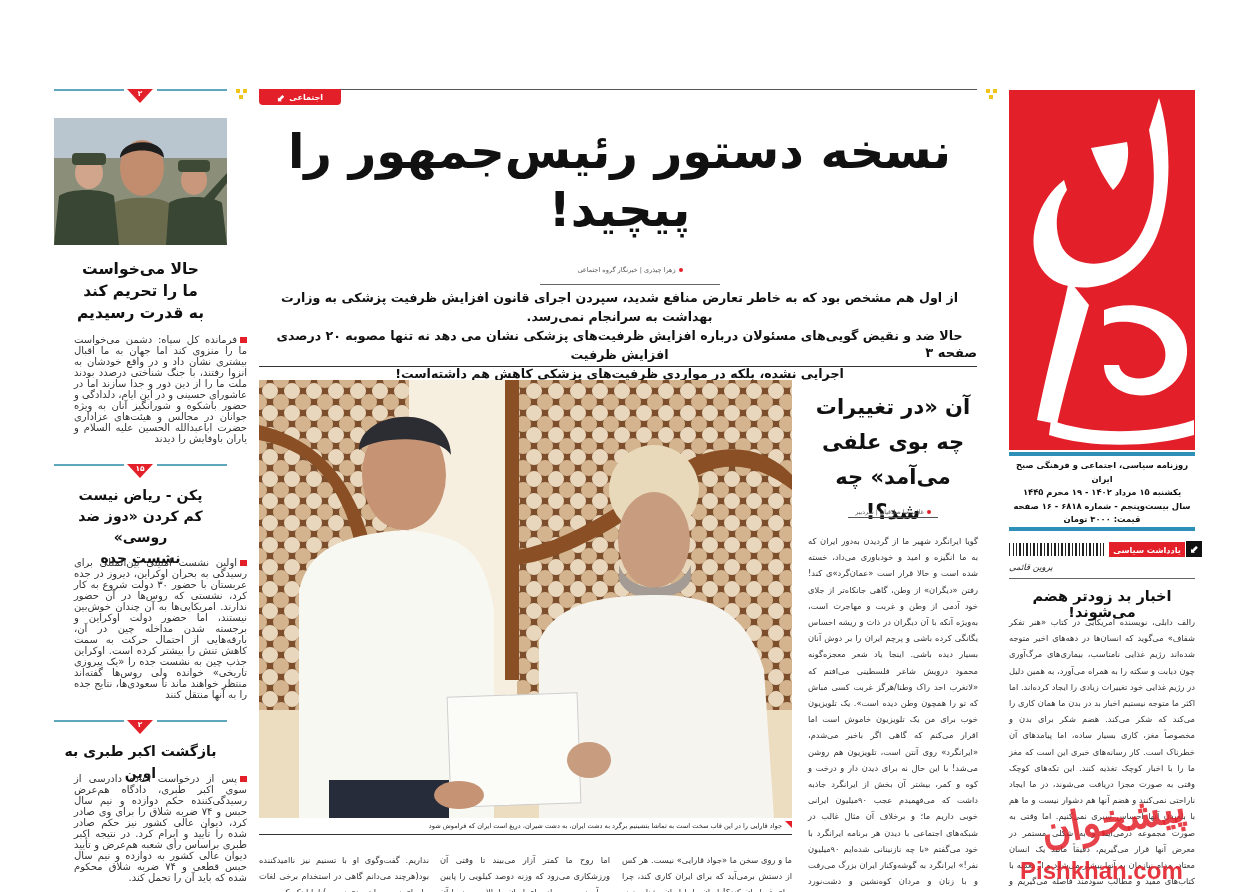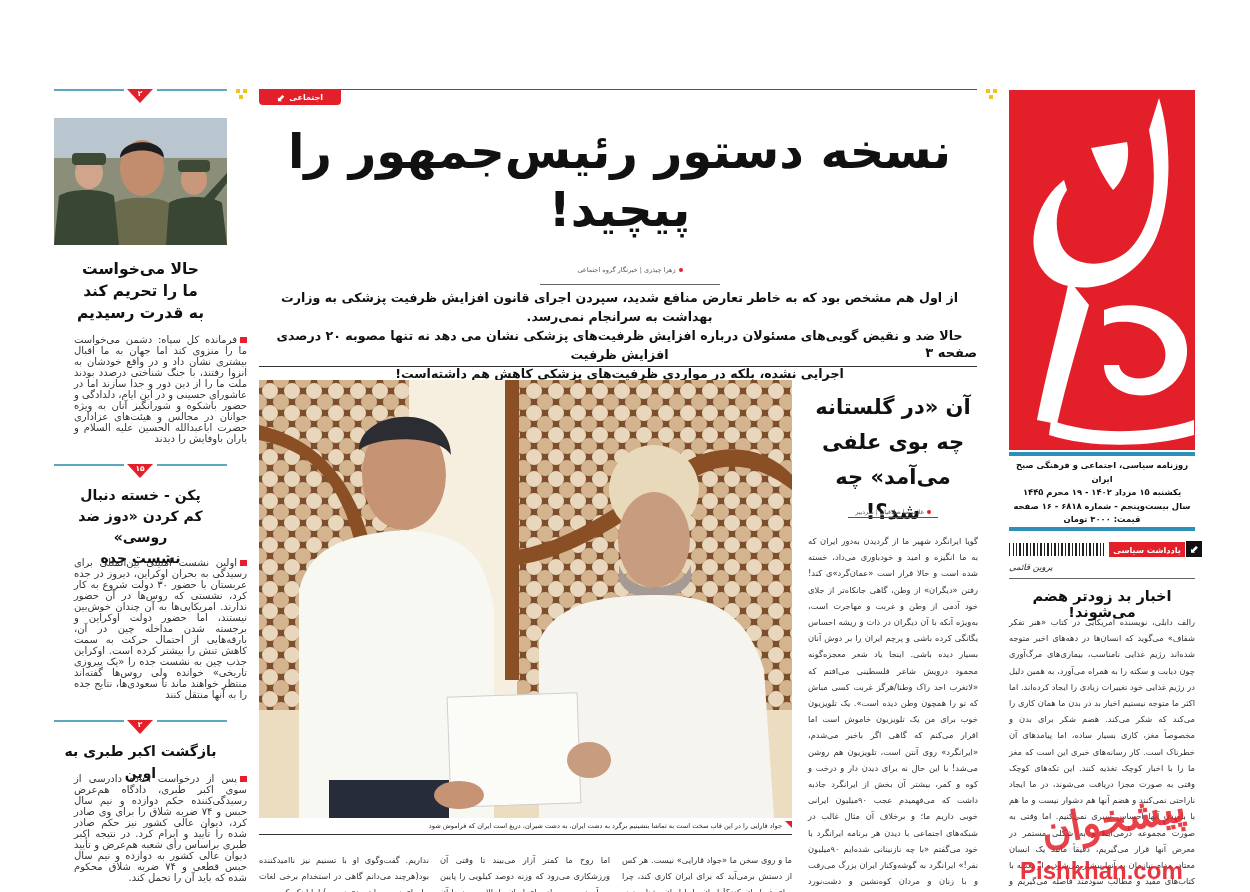--- a/index.html
+++ b/index.html
@@ -145,21 +145,21 @@
 <div id="caption" class="abs">
   <span style="display:inline-block;width:0;height:0;border-top:7px solid #e3202a;border-left:7px solid transparent;margin-left:3px"></span><span>جواد قارایی را در این قاب سخت است به تماشا بنشینیم برگرد به دشت ایران، به دشت شیران، دریغ است ایران که فراموش شود</span>
 </div>
 <div class="thin-rule" style="left:259px;top:834px;width:533px"></div>
 
 <div class="bottom-col rtl" style="left:622px">ما و روی سخن ما «جواد قارایی» نیست. هر کس از دستش برمی‌آید که برای ایران کاری کند، چرا برای غیرایران کند؟! ایران را با ایران بشناسید نه با</div>
 <div class="bottom-col rtl" style="left:440px">اما روح ما کمتر آزار می‌بیند تا وقتی آن ورزشکاری می‌رود که وزنه دوصد کیلویی را پایین می‌آورد و پرچم پادیپمای ایران را بالا می‌برد، با آن کس که</div>
 <div class="bottom-col rtl" style="left:259px">نداریم. گفت‌وگوی او با تسنیم نیز ناامیدکننده بود(هرچند می‌دانم گاهی در استخدام برخی لغات چاره‌ای نیست یا تعمدی نیست) اما اینکه کسی</div>
 
 <div id="col2-title" class="abs">
-  <div>آن «در گلستانه</div>
+  <div>آن «در تغییرات</div>
   <div>چه بوی علفی</div>
   <div>می‌آمد» چه شد؟!</div>
 </div>
 <div id="col2-byline" class="abs">
   <span class="red-sq" style="width:4px;height:4px;border-radius:50%"></span><span>غلامرضا صادقیان | سردبیر</span>
 </div>
 <div id="col2-body" class="abs rtl body-text">گویا ایرانگرد شهیر ما از گردیدن به‌دور ایران که به ما انگیزه و امید و خودباوری می‌داد، خسته شده است و حالا قرار است «عمان‌گرد»ی کند! رفتن «دیگران» از وطن، گاهی جانکاه‌تر از جلای خود آدمی از وطن و غربت و مهاجرت است، به‌ویژه آنکه با آن دیگران در ذات و ریشه احساس یگانگی کرده باشی و پرچم ایران را بر دوش آنان بسیار دیده باشی. اینجا یاد شعر معجزه‌گونه محمود درویش شاعر فلسطینی می‌افتم که «لاتغرب احد راک وطنا/هرگز غربت کسی مباش که تو را همچون وطن دیده است». یک تلویزیون خوب برای من یک تلویزیون خاموش است اما اقرار می‌کنم که گاهی اگر باخبر می‌شدم، «ایرانگرد» روی آنتن است، تلویزیون هم روشن می‌شد! با این حال نه برای دیدن دار و درخت و کوه و کمر، بیشتر آن بخش از ایرانگرد جاذبه داشت که می‌فهمیدم عجب ۹۰میلیون ایرانی خوبی داریم ما؛ و برخلاف آن مثال غالب در شبکه‌های اجتماعی با دیدن هر برنامه ایرانگرد با خود می‌گفتم «با چه نازنینانی شده‌ایم ۹۰میلیون نفر!» ایرانگرد به گوشه‌وکنار ایران بزرگ می‌رفت و با زنان و مردان کوه‌نشین و دشت‌نورد می‌نشست که زبان و ادب و متانت و رنج‌ورزی و عشق‌ورزی‌شان شوری در بیننده می‌افکند. این بهترین دستاورد ایرانگرد بود که به ما می‌فهماند ایران، بر دوش چه مردمان عزیز و سالخورده و کهن‌مایه‌ای روزگار سپری می‌کند.</div>
 
 <div id="note-arrow" class="abs">⬋</div>
 <div id="note-tag" class="abs">یادداشت سیاسی</div>
@@ -197,21 +197,21 @@
   <div>به قدرت رسیدیم</div>
 </div>
 <div class="left-body" style="top:334px"><span class="red-sq"></span><span>فرمانده کل سپاه: دشمن می‌خواست ما را منزوی کند اما جهان به ما اقبال بیشتری نشان داد و در واقع خودشان به انزوا رفتند، با جنگ شناختی درصدد بودند ملت ما را از دین دور و جدا سازند اما در عاشورای حسینی و در این ایام، دلدادگی و حضور باشکوه و شورانگیز آنان به ویژه جوانان در مجالس و هیئت‌های عزاداری حضرت اباعبدالله الحسین علیه السلام و یاران باوفایش را دیدند</span></div>
 
 <div class="teal-rule" style="left:54px;top:464px;width:70px"></div>
 <div class="teal-rule" style="left:157px;top:464px;width:70px"></div>
 <div class="num-badge" style="left:127px;top:464px">
     <span>۱۵</span>
   </div>
 <div class="left-title" style="top:485px;font-size:14px;line-height:21px">
-  <div>پکن - خسته دنبال</div>
+  <div>پکن - ریاض نیست</div>
   <div>کم کردن «دوز ضد روسی»</div>
   <div>نشست جده</div>
 </div>
 <div class="left-body" style="top:557px"><span class="red-sq"></span><span>اولین نشست امنیتی بین‌المللی برای رسیدگی به بحران اوکراین، دیروز در جده عربستان با حضور ۳۰ دولت شروع به کار کرد، نشستی که روس‌ها در آن حضور ندارند. امریکایی‌ها به آن چندان خوش‌بین نیستند، اما حضور دولت اوکراین و برجسته شدن مداخله چین در آن، بارقه‌هایی از احتمال حرکت به سمت کاهش تنش را بیشتر کرده است. اوکراین جذب چین به نشست جده را «یک پیروزی تاریخی» خوانده ولی روس‌ها گفته‌اند منتظر خواهند ماند تا سعودی‌ها، نتایج جده را به آنها منتقل کنند</span></div>
 
 <div class="teal-rule" style="left:54px;top:720px;width:70px"></div>
 <div class="teal-rule" style="left:157px;top:720px;width:70px"></div>
 <div class="num-badge" style="left:127px;top:720px">
     <span>۲</span>
   </div>

